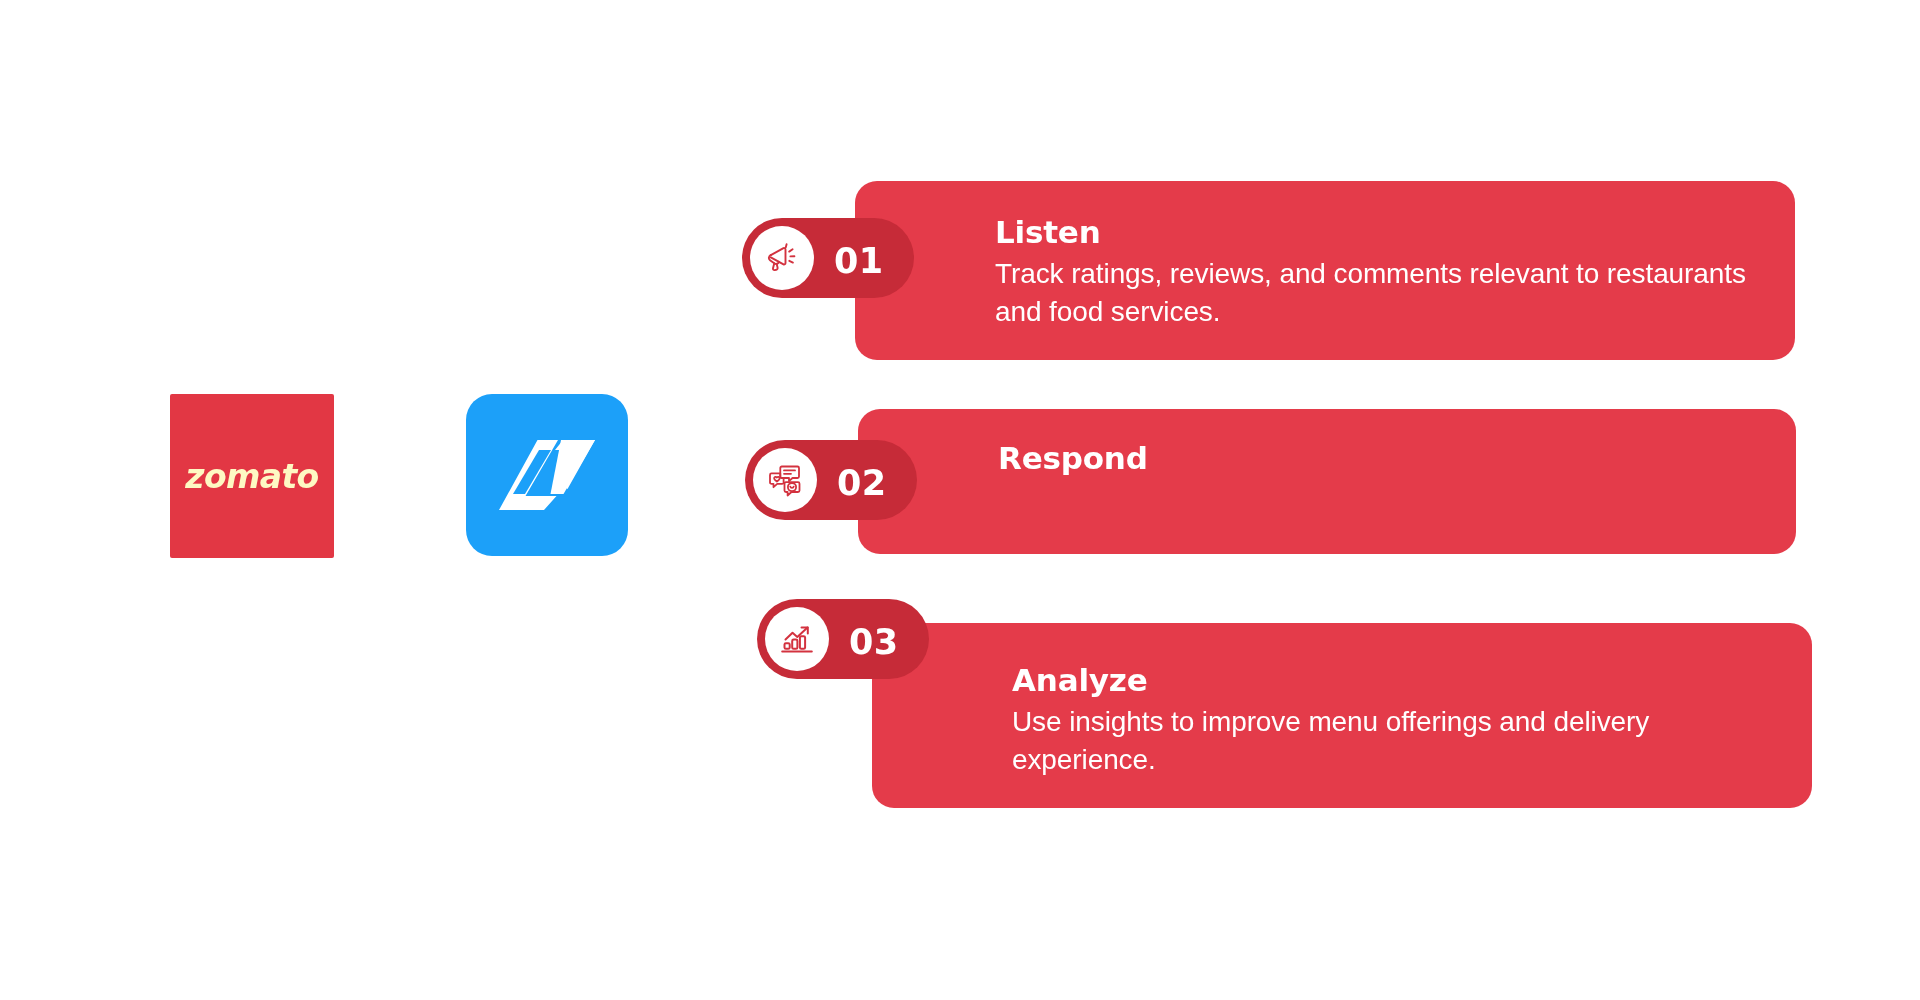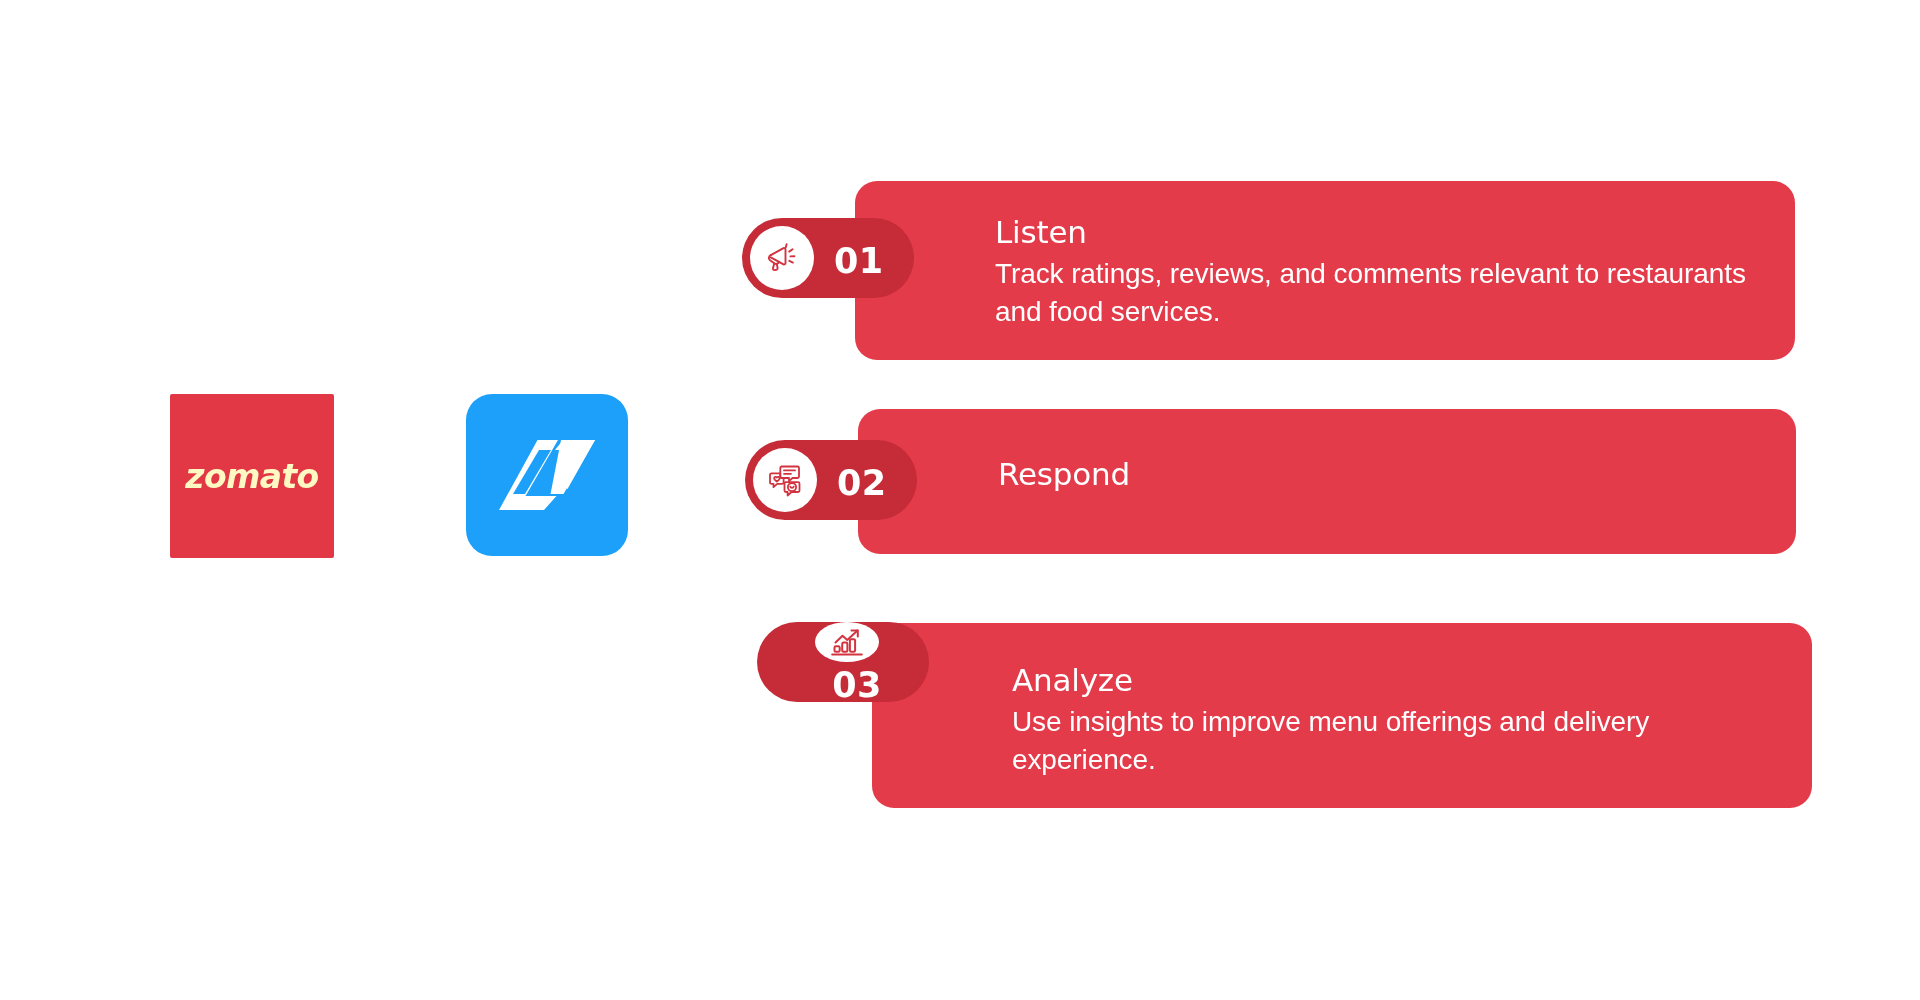--- a/index.html
+++ b/index.html
@@ -76,21 +76,21 @@
   .step-card {
     position: absolute;
     background: #E43B4A;
     border-radius: 22px;
     color: #ffffff;
     padding: 34px 48px 30px 140px;
   }
 
   .step-title {
     font-family: "DejaVu Sans", sans-serif;
-    font-weight: 400;
+    font-weight: 700;
     font-size: 31px;
     line-height: 1.14;
     letter-spacing: -0.2px;
     margin-bottom: 5px;
     color: #ffffff;
   }
 
   .step-desc {
     font-family: "Liberation Sans", sans-serif;
     font-weight: 400;
@@ -137,27 +137,27 @@
     margin-top: 6px;
   }
 
   
   #row-1 .step-card  { left: 855px; top: 181px;  width: 940px; min-height: 152px; }
   #row-1 .step-badge { left: 742px; top: 218px; }
 
   
   #row-2 .step-card  { left: 858px; top: 409px;  width: 938px; min-height: 145px; }
   #row-2 .step-badge { left: 745px; top: 440px; text-align: center; }
-  #row-2 .step-card  { padding-top: 48px; }
+  #row-2 .step-card  { padding-top: 32px; }
 
   
   #row-3 .step-card  { left: 872px; top: 623px;  width: 940px; min-height: 145px; }
   #row-3 .step-badge { left: 757px; top: 620px; }
   #row-3 .step-card  { padding-top: 40px; }
-  #row-3 .step-badge { top: 622px; flex-direction: column; }
+  #row-3 .step-badge { top: 599px; }
 </style>
 </head>
 <body>
 
 <div class="slide">
 
   <div class="logo-cluster">
 
     <div class="zomato-logo">
       <span class="wordmark">zomato</span>

